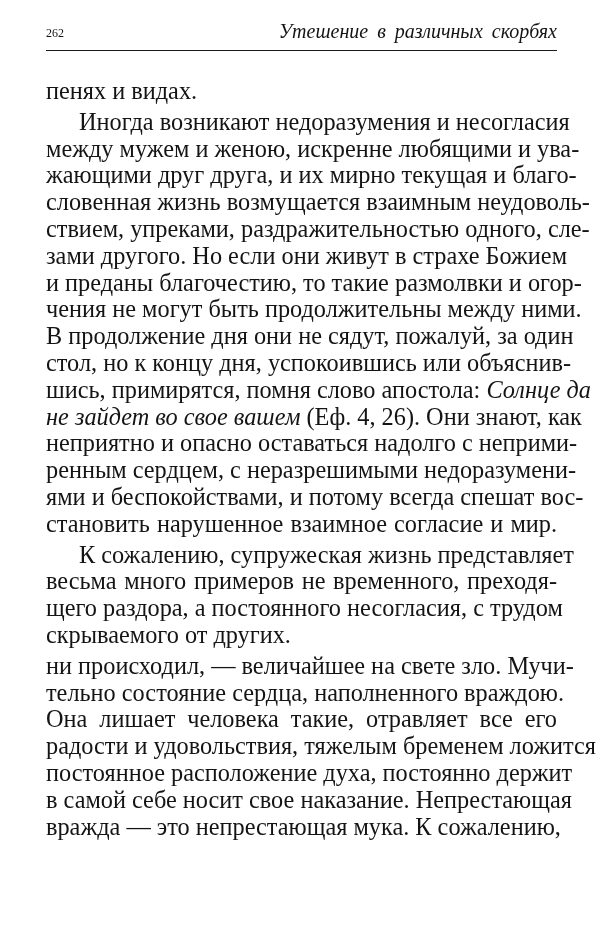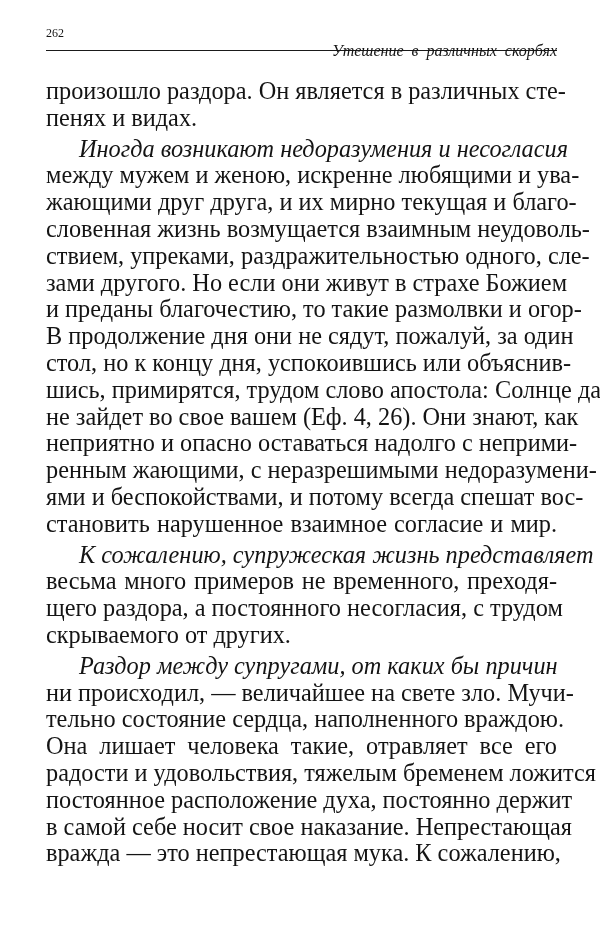--- a/index.html
+++ b/index.html
@@ -32,22 +32,22 @@
     .page-number {
       position: absolute;
       left: 0;
       top: 2px;
       font-size: 12px;
       line-height: 24px;
     }
     .running-title {
       position: absolute;
       right: 0;
-      top: 20px;
-      font-size: 16px;
+      top: 0;
+      font-size: 20px;
       line-height: 24px;
       font-style: italic;
       word-spacing: 4px;
       margin-left: 36px;
     }
     .body-text {
       position: absolute;
       left: 0;
       top: 78px;
       width: 511px;
@@ -62,68 +62,66 @@
       display: block;
       text-align: justify;
       text-align-last: justify;
       white-space: nowrap;
     }
     .line.last {
       text-align-last: left;
     }
     .line.indent {
       padding-left: 33px;
-      font-style: italic;
     }
-    .it { }
+    .it { font-style: italic; }
   </style>
 </head>
 <body>
 
 <div class="page">
 
   <div class="running-head">
     <span class="page-number">262</span>
     <span class="running-title">Утешение в различных скорбях</span>
   </div>
 
   <div class="body-text">
 
     <p class="para">
-      <span class="line">произошло раздора. Он является в различных сте-</span>
       <span class="line last">пенях и видах.</span>
     </p>
 
     <p class="para">
       <span class="line indent">Иногда возникают недоразумения и несогласия</span>
       <span class="line">между мужем и женою, искренне любящими и ува-</span>
       <span class="line">жающими друг друга, и их мирно текущая и благо-</span>
       <span class="line">словенная жизнь возмущается взаимным неудоволь-</span>
       <span class="line">ствием, упреками, раздражительностью одного, сле-</span>
       <span class="line">зами другого. Но если они живут в страхе Божием</span>
       <span class="line">и преданы благочестию, то такие размолвки и огор-</span>
+      <span class="line">чения не могут быть продолжительны между ними.</span>
       <span class="line">В продолжение дня они не сядут, пожалуй, за один</span>
       <span class="line">стол, но к концу дня, успокоившись или объяснив-</span>
-      <span class="line"><span>шись, примирятся, трудом слово апостола: </span><span class="it">Солнце да</span></span>
+      <span class="line"><span>шись, примирятся, помня слово апостола: </span><span class="it">Солнце да</span></span>
       <span class="line"><span class="it">не зайдет во свое вашем</span><span> (Еф. 4, 26). Они знают, как</span></span>
       <span class="line">неприятно и опасно оставаться надолго с неприми-</span>
-      <span class="line">ренным жающими, с неразрешимыми недоразумени-</span>
+      <span class="line">ренным сердцем, с неразрешимыми недоразумени-</span>
       <span class="line">ями и беспокойствами, и потому всегда спешат вос-</span>
       <span class="line">становить нарушенное взаимное согласие и мир.</span>
     </p>
 
     <p class="para">
       <span class="line indent">К сожалению, супружеская жизнь представляет</span>
       <span class="line">весьма много примеров не временного, преходя-</span>
       <span class="line">щего раздора, а постоянного несогласия, с трудом</span>
       <span class="line last">скрываемого от других.</span>
     </p>
 
     <p class="para">
-      <span class="line indent">Раздор между супругами, от каких бы причин</span>
       <span class="line">ни происходил, — величайшее на свете зло. Мучи-</span>
       <span class="line">тельно состояние сердца, наполненного враждою.</span>
       <span class="line">Она лишает человека такие, отравляет все его</span>
       <span class="line">радости и удовольствия, тяжелым бременем ложится</span>
       <span class="line">постоянное расположение духа, постоянно держит</span>
       <span class="line">в самой себе носит свое наказание. Непрестающая</span>
       <span class="line">вражда — это непрестающая мука. К сожалению,</span>
 
     </p>
 

